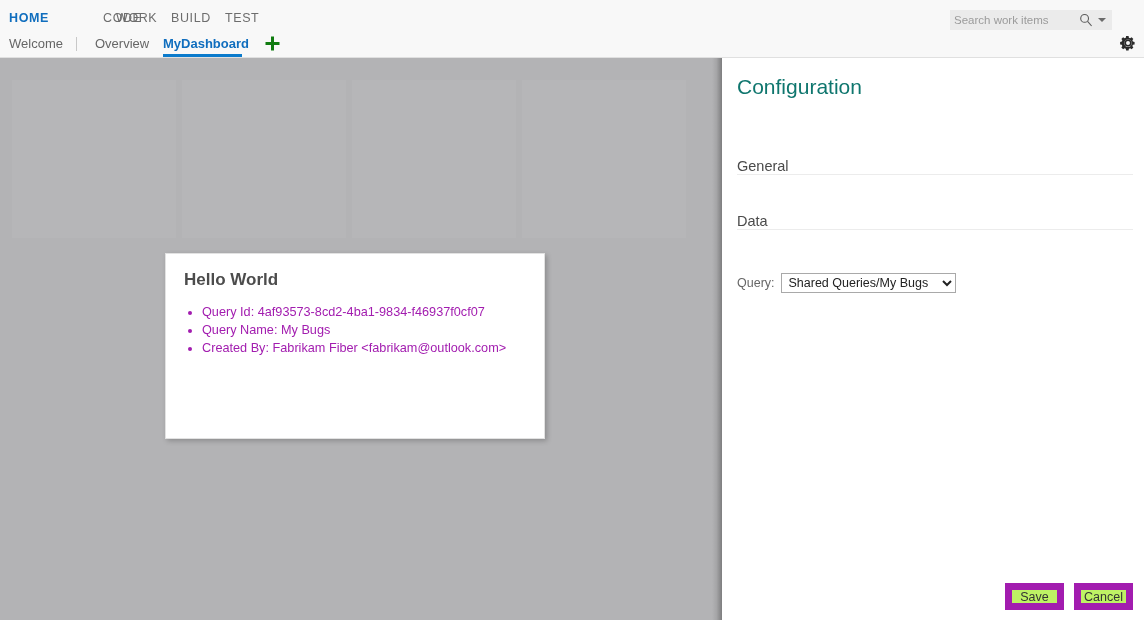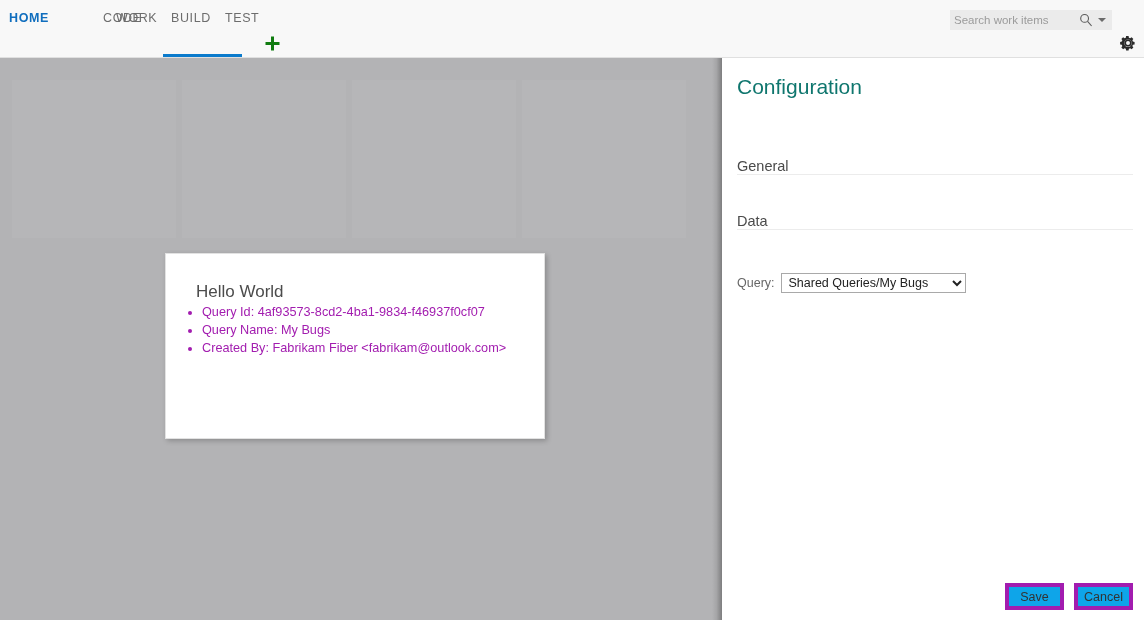--- a/index.html
+++ b/index.html
@@ -185,23 +185,23 @@
     height: 186px;
     background: #ffffff;
     border: 1px solid #e2e2e2;
     box-sizing: border-box;
     box-shadow: 2px 2px 5px rgba(0,0,0,0.22);
   }
   .widget-title {
     position: absolute;
     left: 18px; top: 16px;
     font-size: 17px;
-    font-weight: normal;
+    font-weight: bold;
     color: #4c4c4c;
-    margin: 12px;
+    margin: 0;
   }
   .widget-list {
     position: absolute;
     left: 16px; top: 49px;
     margin: 0;
     padding: 0 0 0 20px;
     list-style: disc;
     font-size: 12.7px;
     color: #a21caf;
     line-height: 18px;
@@ -249,37 +249,37 @@
     margin-right: 6px;
   }
   .query-select {
     font-family: "Liberation Sans", sans-serif;
     font-size: 12.5px;
     color: #222222;
     background: #ffffff;
     border: 1px solid #a9a9a9;
     border-radius: 0;
     height: 20px;
-    padding: 0 20px 0 3px;
+    padding: 0 10px 0 3px;
     box-sizing: border-box;
     cursor: pointer;
   }
 
   .footer-buttons {
     position: absolute;
     right: 11px; bottom: 10px;
     display: flex;
     gap: 10px;
   }
   .btn {
     font-family: "Liberation Sans", sans-serif;
     font-size: 12.5px;
     color: #333333;
-    background: #0ea5e9;
-    border: 4px solid #a21caf;
+    background: #bef264;
+    border: 7px solid #a21caf;
     width: 59px;
     height: 27px;
     cursor: pointer;
     padding: 0;
   }
 </style>
 </head>
 <body>
 
 <div id="app">
@@ -311,20 +311,26 @@
           <path d="M10 6.4a3.6 3.6 0 1 0 0 7.2 3.6 3.6 0 0 0 0-7.2zm0 5.6a2 2 0 1 1 0-4 2 2 0 0 1 0 4z"></path>
           <path d="M17 11.4v-2.8l-2.1-.35a5.2 5.2 0 0 0-.62-1.5l1.24-1.73-1.98-1.98-1.73 1.24a5.2 5.2 0 0 0-1.5-.62L10 1.9H7.2l-.35 2.1a5.2 5.2 0 0 0-1.5.62L3.62 3.38 1.64 5.36l1.24 1.73a5.2 5.2 0 0 0-.62 1.5L0.9 8.9v2.8l2.1.35c.14.53.35 1.03.62 1.5l-1.24 1.73 1.98 1.98 1.73-1.24c.47.27.97.48 1.5.62l.35 2.1H10l.35-2.1a5.2 5.2 0 0 0 1.5-.62l1.73 1.24 1.98-1.98-1.24-1.73c.27-.47.48-.97.62-1.5L17 11.4z" opacity="0"></path>
           <path d="M16.6 8.9l-1.75-.29a5.1 5.1 0 0 0-.52-1.26l1.03-1.44-1.77-1.77-1.44 1.03a5.1 5.1 0 0 0-1.26-.52L10.6 2.9H8.1l-.29 1.75c-.44.12-.87.3-1.26.52L5.11 4.14 3.34 5.91l1.03 1.44c-.22.39-.4.82-.52 1.26L2.1 8.9v2.5l1.75.29c.12.44.3.87.52 1.26l-1.03 1.44 1.77 1.77 1.44-1.03c.39.22.82.4 1.26.52l.29 1.75h2.5l.29-1.75c.44-.12.87-.3 1.26-.52l1.44 1.03 1.77-1.77-1.03-1.44c.22-.39.4-.82.52-1.26l1.75-.29V8.9zm-6.6 4.85a3.6 3.6 0 1 1 0-7.2 3.6 3.6 0 0 1 0 7.2z"></path>
         </g>
       </svg>
     </div>
 
     <div class="header-divider"></div>
   </div>
 
+  <div class="tab-row">
+    <div class="tab-item tab-welcome">Welcome</div>
+    <div class="tab-sep"></div>
+    <div class="tab-item tab-overview">Overview</div>
+    <div class="tab-item tab-mydash">MyDashboard</div>
+  </div>
   <div class="tab-underline"></div>
   <div class="tab-add">
     <svg width="17" height="17" viewBox="0 0 17 17">
       <rect x="7" y="1.5" width="3" height="14" fill="#107c10"></rect>
       <rect x="1.5" y="7" width="14" height="3" fill="#107c10"></rect>
     </svg>
   </div>
 
   <div class="canvas">
     <div class="tile tile-1"></div>

